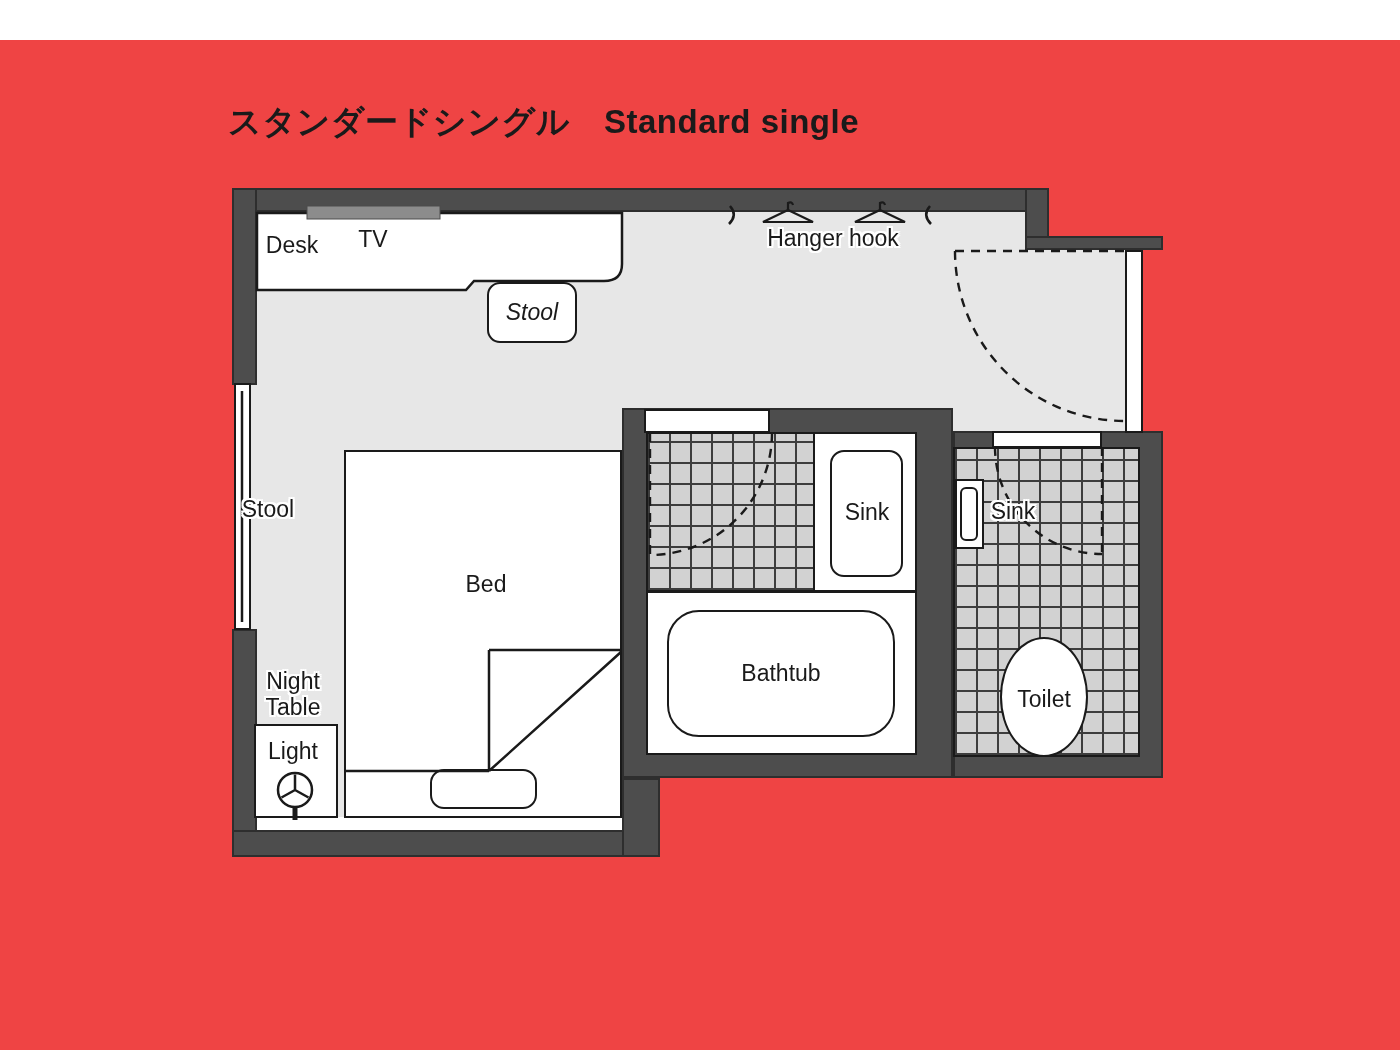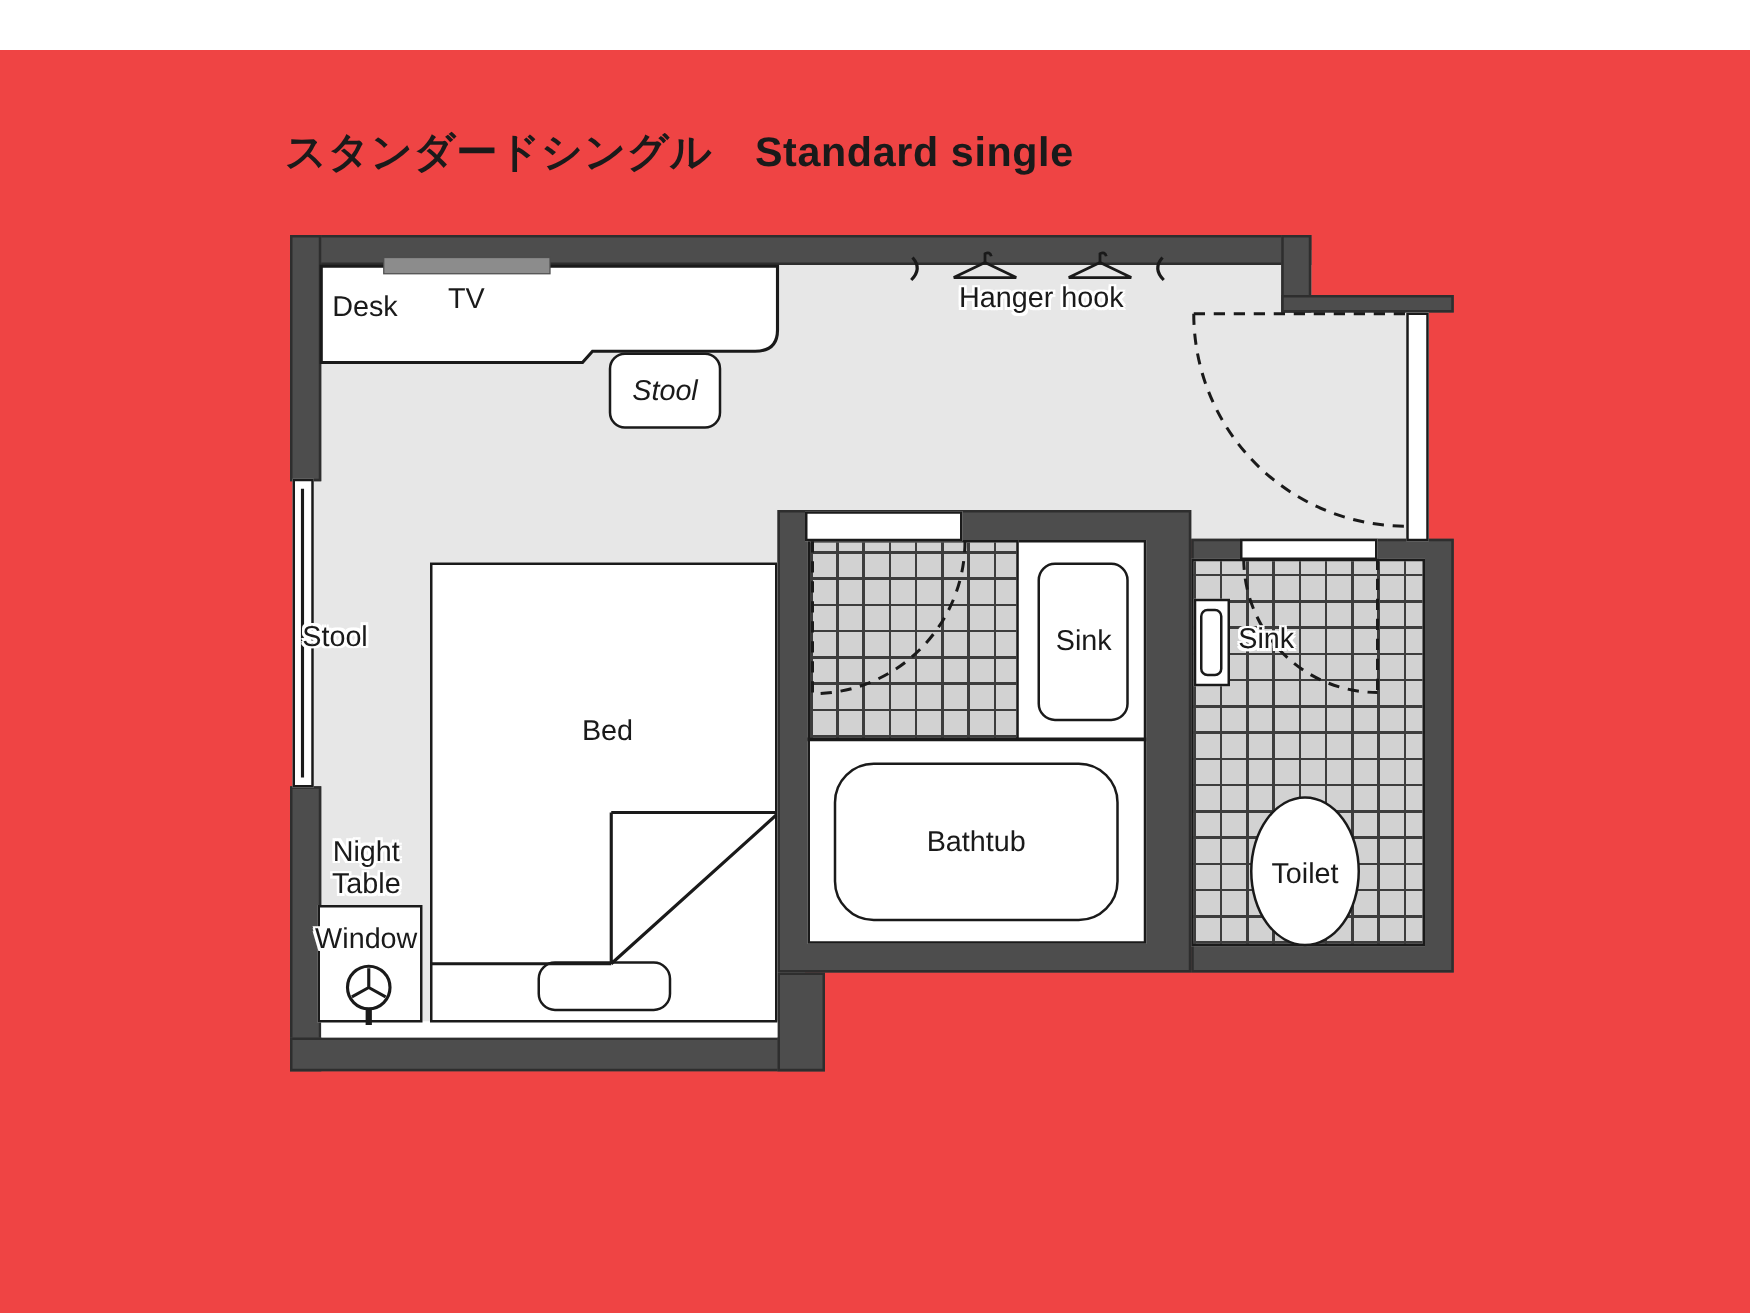--- a/index.html
+++ b/index.html
@@ -117,20 +117,20 @@
   </svg>
 
   <div class="lbl" style="left:292px;top:205px;">Desk</div>
   <div class="lbl" style="left:373px;top:199px;text-align:right;">TV</div>
   <div class="lbl" style="left:532px;top:272px;font-style:italic;">Stool</div>
   <div class="lbl" style="left:833px;top:198px;">Hanger hook</div>
   <div class="lbl" style="left:268px;top:469px;">Stool</div>
   <div class="lbl" style="left:486px;top:544px;">Bed</div>
   <div class="lbl" style="left:293px;top:654px;white-space:pre-line;">Night
 Table</div>
-  <div class="lbl" style="left:293px;top:711px;">Window</div>
+  <div class="lbl" style="left:293px;top:711px;">Light</div>
   <div class="lbl" style="left:867px;top:472px;">Sink</div>
   <div class="lbl" style="left:1013px;top:471px;">Sink</div>
   <div class="lbl" style="left:781px;top:633px;">Bathtub</div>
   <div class="lbl" style="left:1044px;top:659px;">Toilet</div>
 
 
 </div>
 
 </body></html>

